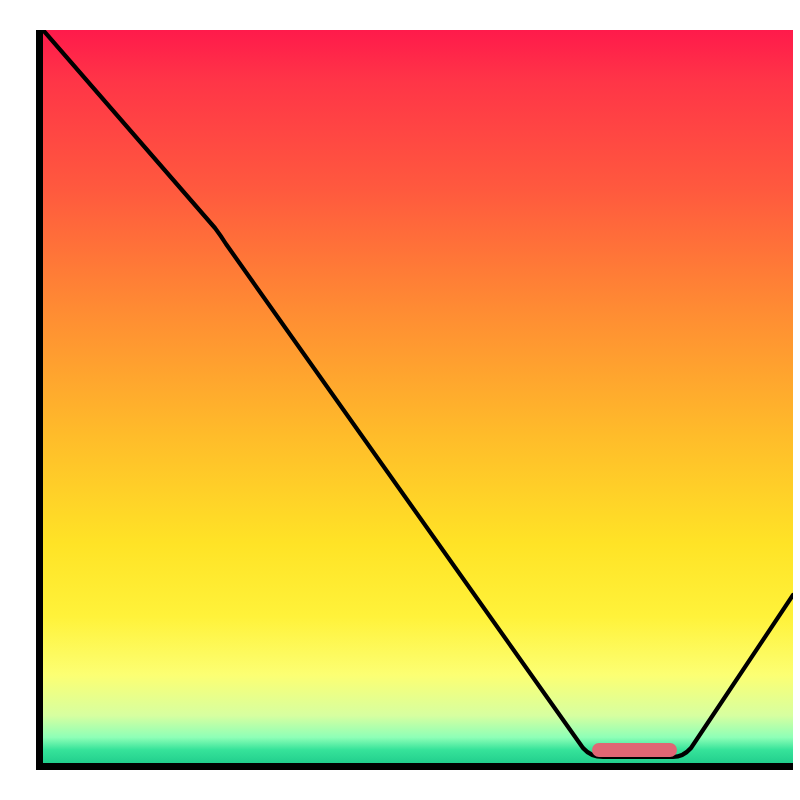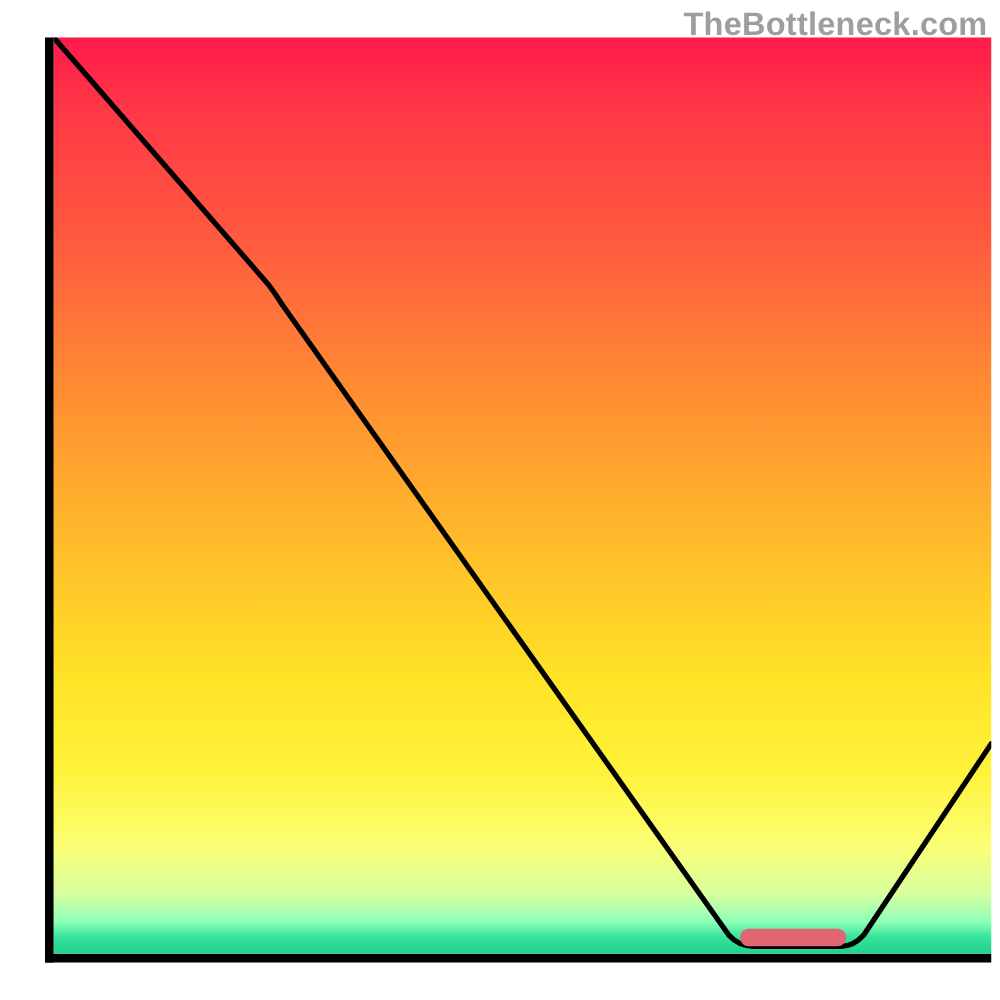--- a/index.html
+++ b/index.html
@@ -73,21 +73,20 @@
     background: #e06674;
     border-radius: 7px;
     z-index: 3;
   }
 </style>
 </head>
 <body>
 
 <div class="container">
 
-  <div class="watermark">TheBottleneck.com</div>
 
   <div class="plot-area">
 
     <div class="gradient"></div>
 
     <svg class="curve-svg" viewBox="0 0 750 733" preserveAspectRatio="none">
       <path d="M 0 0
                L 172 198
                Q 178 206 183 214
                L 540 718

